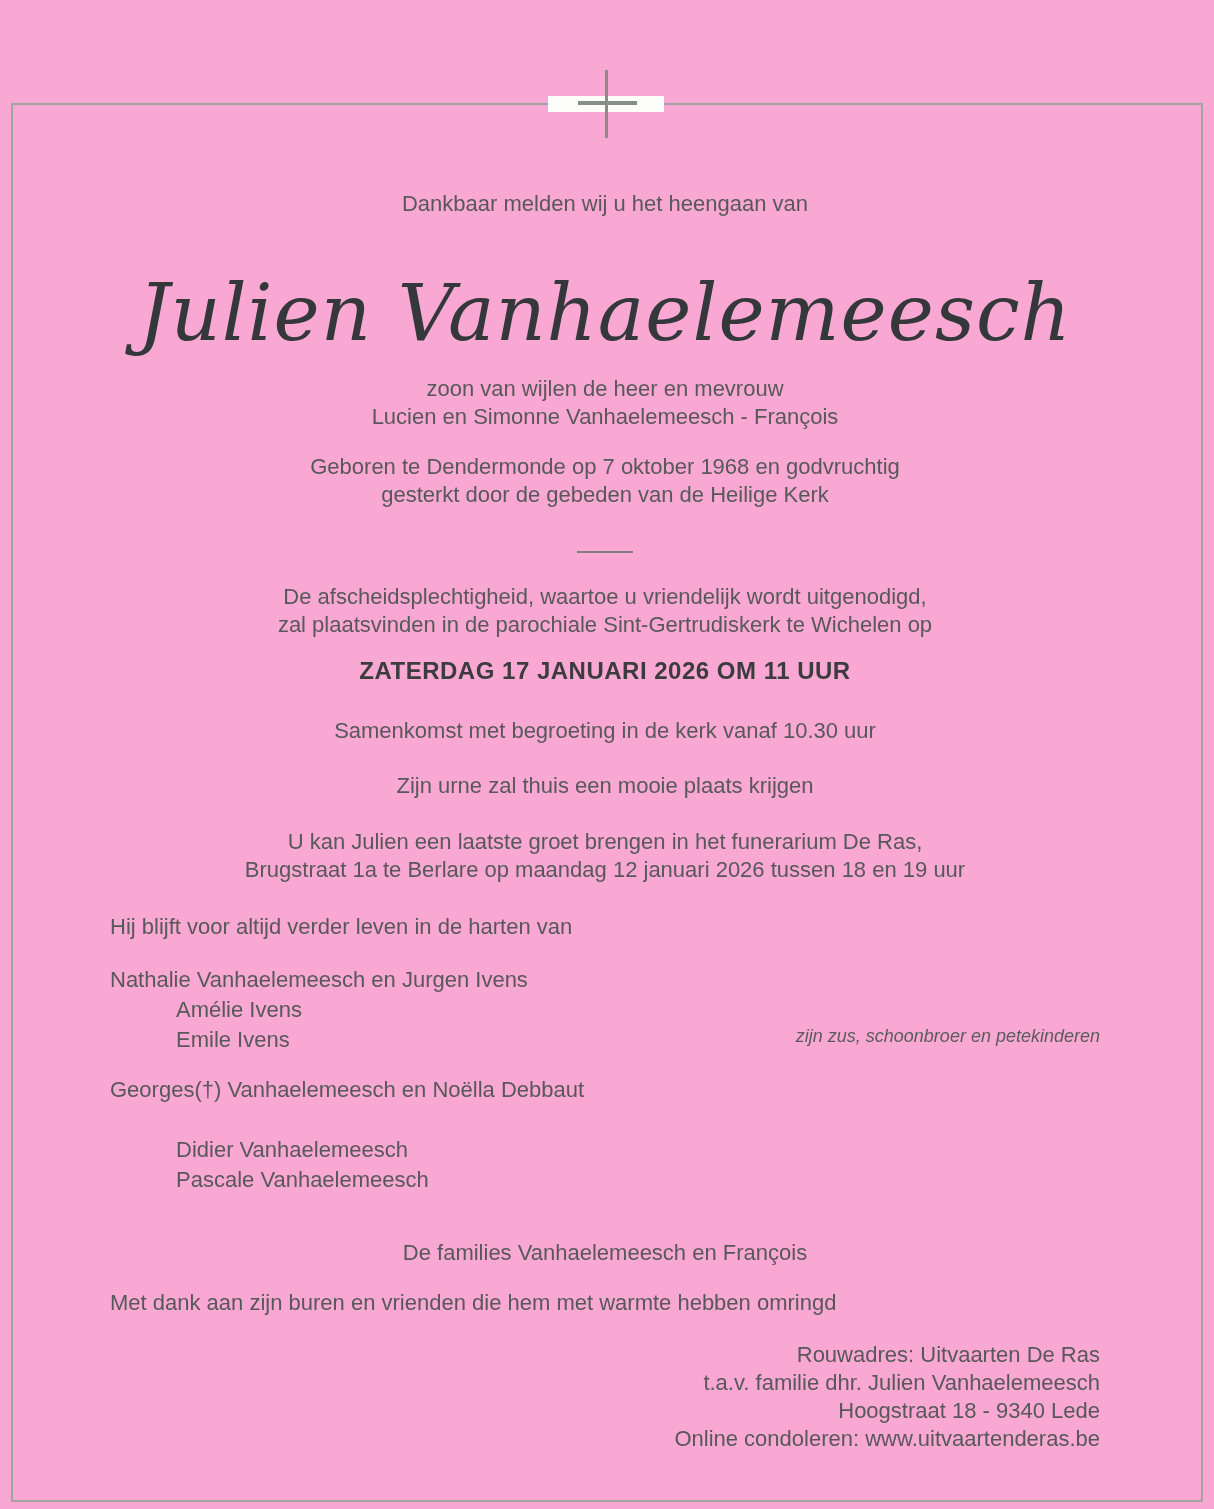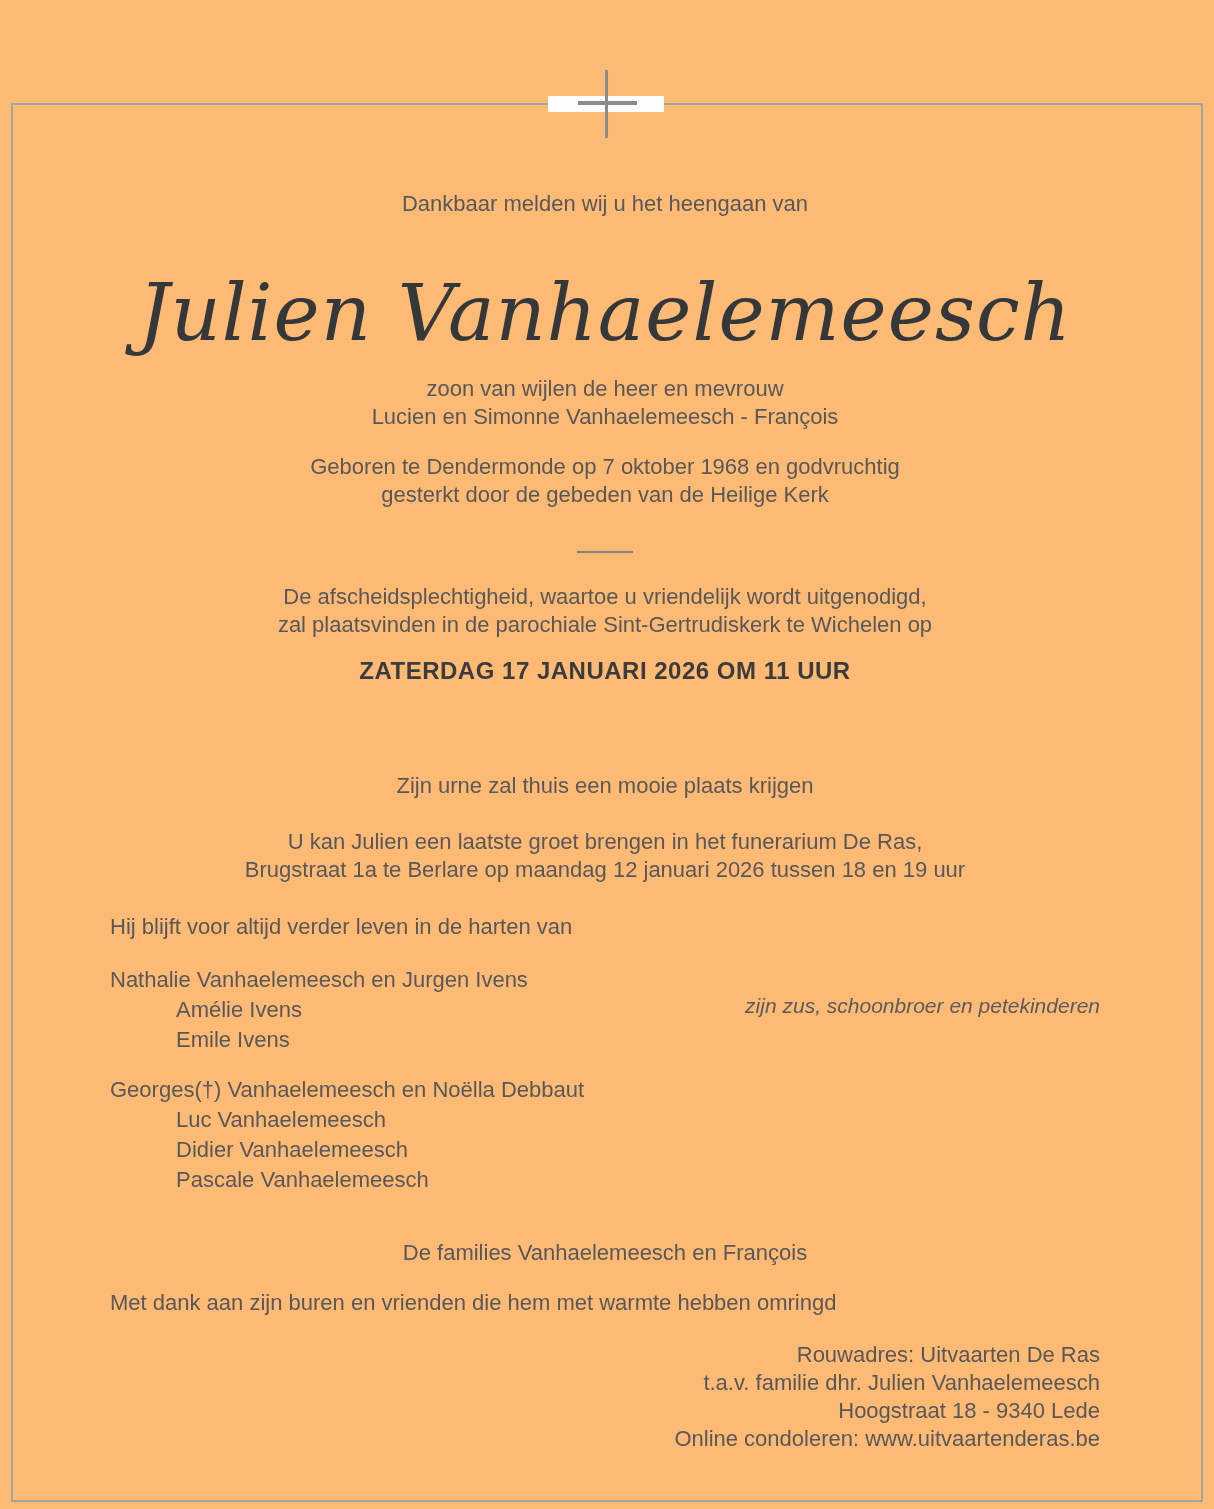--- a/index.html
+++ b/index.html
@@ -5,21 +5,21 @@
   html, body {
     margin: 0;
     padding: 0;
     background: #f4f4f2;
   }
   .page {
     position: relative;
     width: 1214px;
     height: 1509px;
     margin: 0 auto;
-    background: #fdba74;
+    background: #f9a8d4;
     font-family: "Liberation Sans", sans-serif;
     color: #58585a;
     overflow: hidden;
   }
   .frame {
     position: absolute;
     left: 11px;
     top: 103px;
     width: 1192px;
     height: 1399px;
@@ -102,21 +102,21 @@
     color: #3c3c3e;
     letter-spacing: 0.5px;
   }
   .gathering    { top: 717px; }
   .urn          { top: 772px; }
   .visitation   { top: 828px; }
   .remember     { top: 913px; }
   .group1-main  { top: 966px; }
   .group1-c0    { top: 996px;  padding-left: 66px; box-sizing: border-box; }
   .group1-c1    { top: 1026px; padding-left: 66px; box-sizing: border-box; }
-  .relation1    { top: 992px; font-style: italic; font-size: 21px; color: #5b5b5d; }
+  .relation1    { top: 1022px; font-style: italic; font-size: 18px; color: #5b5b5d; }
   .group2-main  { top: 1076px; }
   .group2-c0    { top: 1106px; padding-left: 66px; box-sizing: border-box; }
   .group2-c1    { top: 1136px; padding-left: 66px; box-sizing: border-box; }
   .group2-c2    { top: 1166px; padding-left: 66px; box-sizing: border-box; }
   .relation2    { top: 1184px; font-style: italic; font-size: 21px; color: #5b5b5d; }
   .families     { top: 1239px; text-align: center; }
   .thanks       { top: 1289px; }
   .footer       { top: 1341px; line-height: 28px; }
 </style>
 </head>
@@ -144,36 +144,36 @@
     </div>
 
     <div class="blk divider"></div>
 
     <div class="blk center invitation">
       <div>De afscheidsplechtigheid, waartoe u vriendelijk  wordt uitgenodigd,</div>
       <div>zal plaatsvinden in de parochiale Sint-Gertrudiskerk te Wichelen op</div>
     </div>
 
     <div class="blk center date-line">ZATERDAG 17 JANUARI 2026 OM 11 UUR</div>
+    <div class="blk center gathering">Samenkomst met begroeting in de kerk vanaf 10.30 uur</div>
     <div class="blk center urn">Zijn urne zal thuis een mooie plaats krijgen</div>
 
     <div class="blk center visitation">
       <div>U kan Julien een laatste groet brengen in het funerarium De Ras,</div>
       <div>Brugstraat 1a te Berlare op maandag 12 januari 2026 tussen 18 en 19 uur</div>
     </div>
 
     <div class="blk left remember">Hij blijft voor altijd verder leven in de harten van</div>
 
     <div class="blk left group1-main">Nathalie Vanhaelemeesch en Jurgen Ivens</div>
     <div class="blk left group1-c0">Amélie Ivens</div>
     <div class="blk left group1-c1">Emile Ivens</div>
     <div class="blk right relation1">zijn zus, schoonbroer en petekinderen</div>
 
     <div class="blk left group2-main">Georges(†) Vanhaelemeesch en Noëlla Debbaut</div>
-    <div class="blk left group2-c0">Luc Vanhaelemeesch</div>
     <div class="blk left group2-c1">Didier Vanhaelemeesch</div>
     <div class="blk left group2-c2">Pascale Vanhaelemeesch</div>
 
     <div class="blk left families">De families Vanhaelemeesch en François</div>
     <div class="blk left thanks">Met dank aan zijn buren en vrienden die hem met warmte hebben omringd</div>
 
     <div class="blk right footer">
       <div>Rouwadres: Uitvaarten De Ras</div>
       <div>t.a.v. familie dhr. Julien Vanhaelemeesch</div>
       <div>Hoogstraat 18 - 9340 Lede</div>

